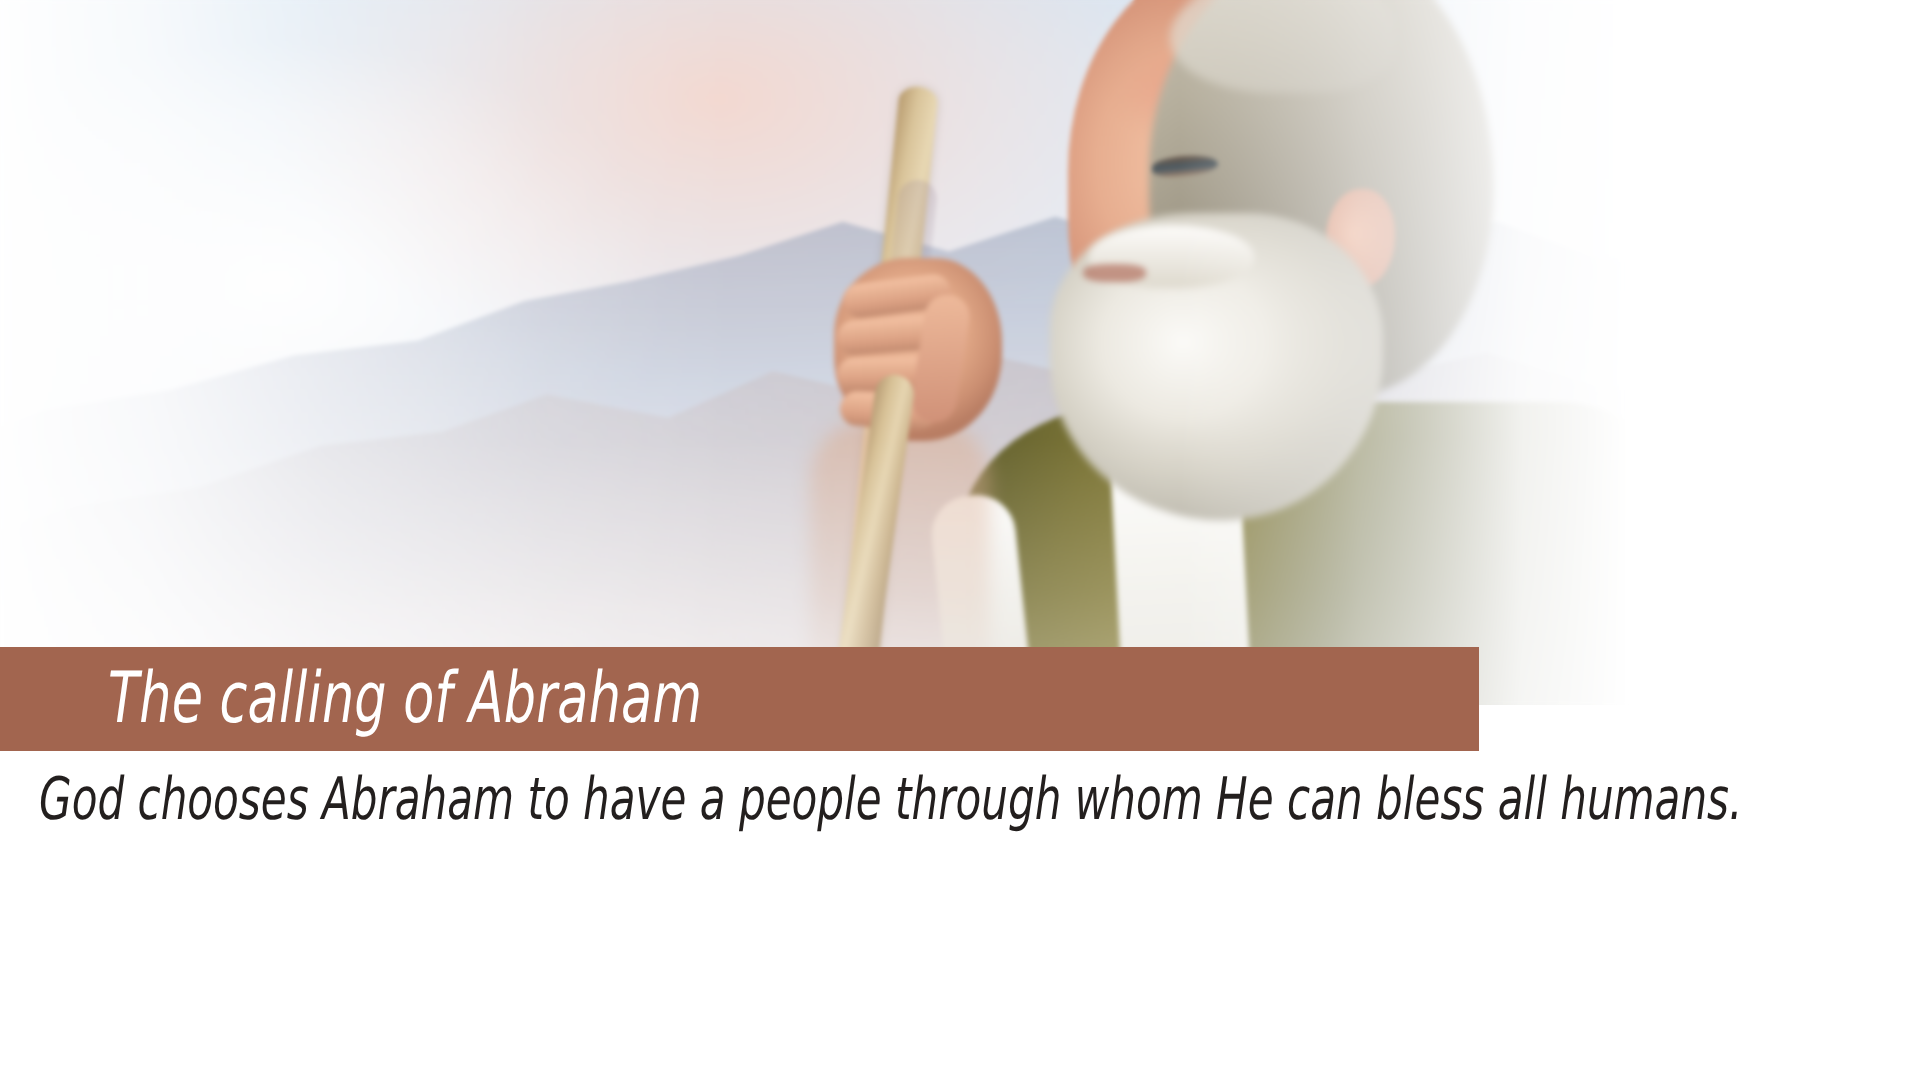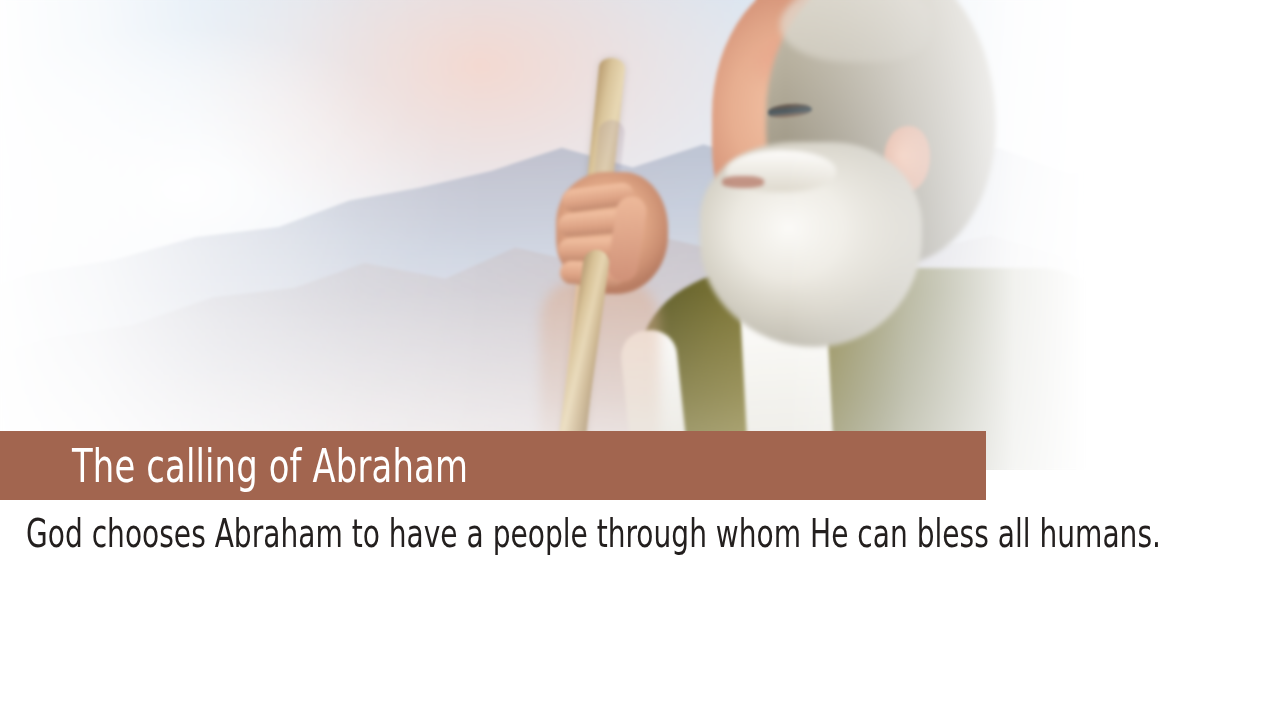--- a/index.html
+++ b/index.html
@@ -10,20 +10,21 @@
   }
   body {
     font-family: "Liberation Sans", sans-serif;
   }
   .slide {
     position: relative;
     width: 1280px;
     height: 720px;
     background: #ffffff;
     overflow: hidden;
+    font-style: italic;
   }
 
   
   .illustration {
     position: absolute;
     left: 0;
     top: 0;
     width: 1086px;
     height: 470px;
     overflow: hidden;

